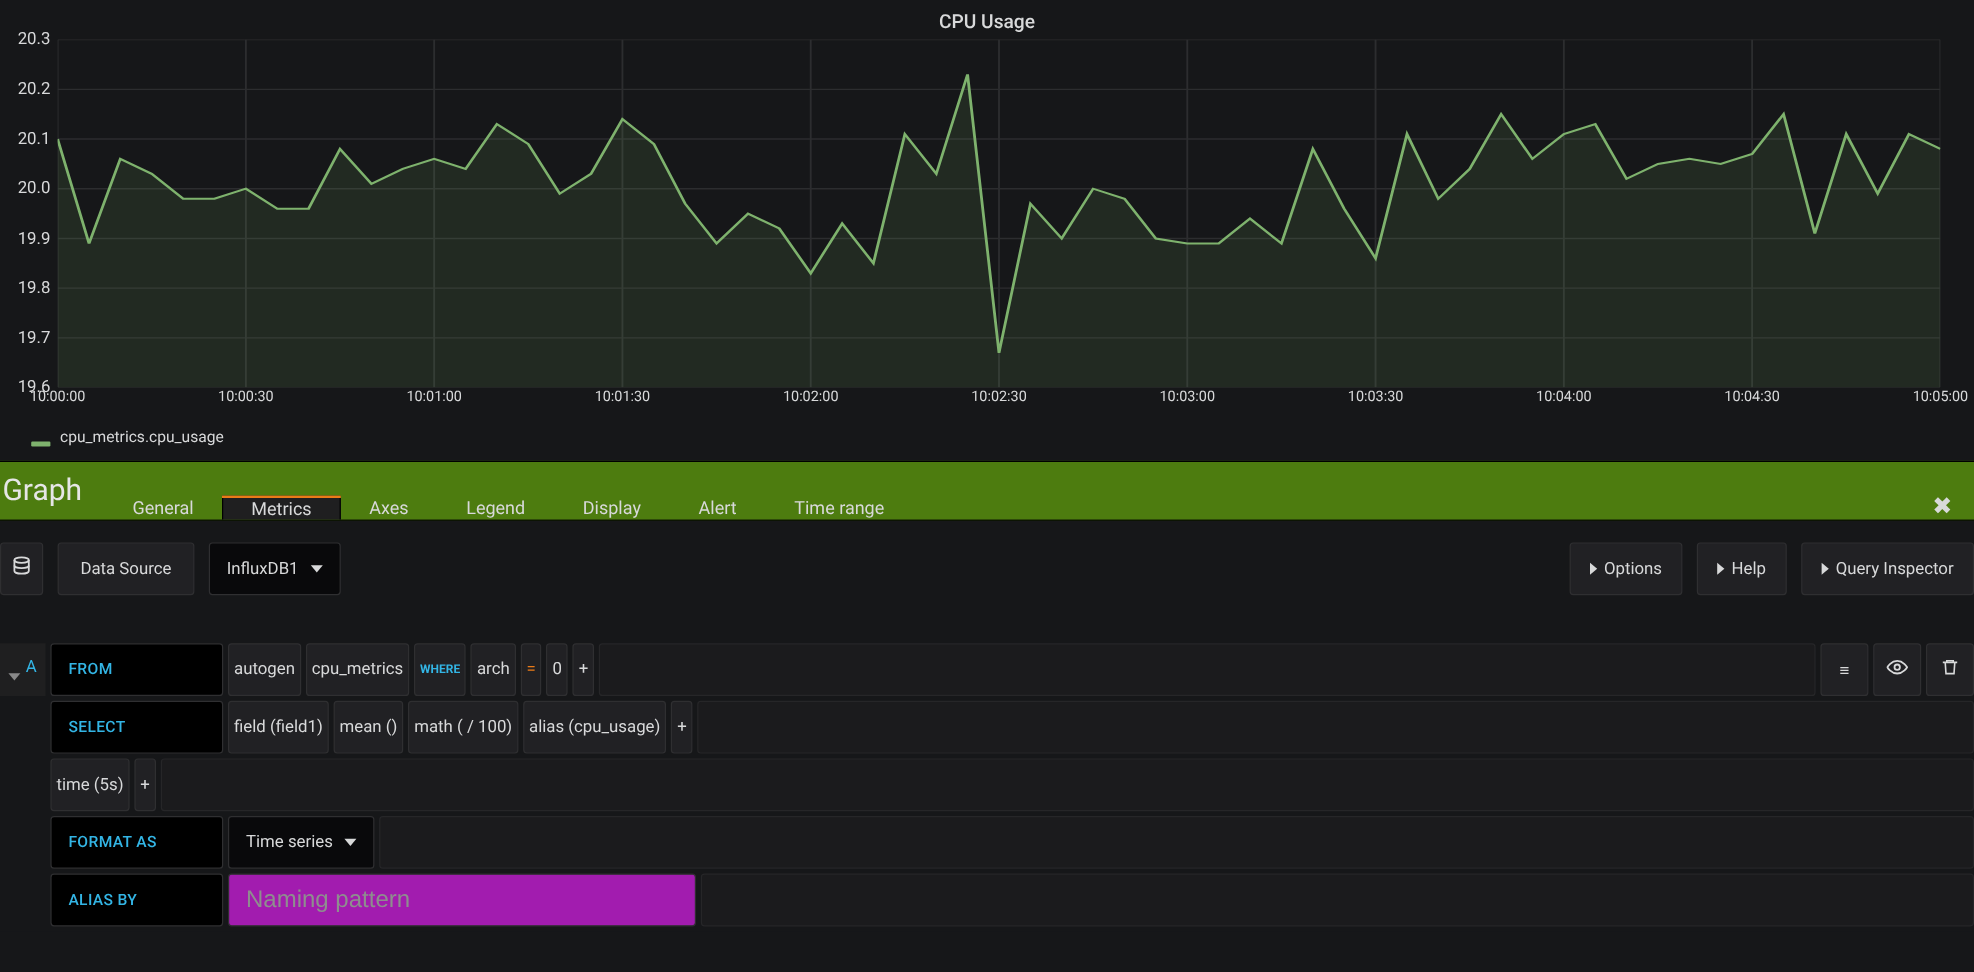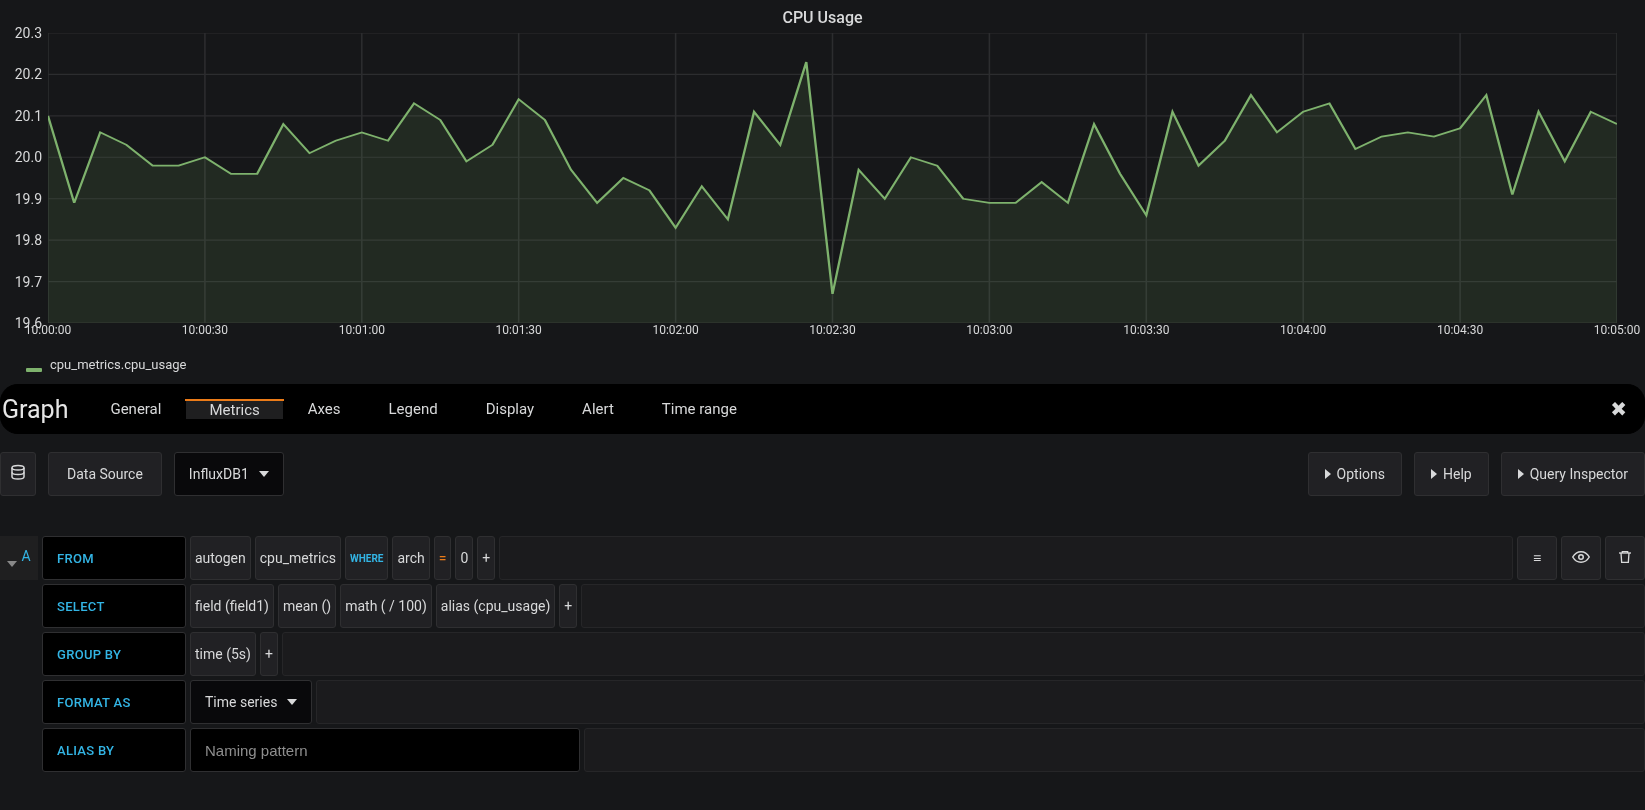--- a/index.html
+++ b/index.html
@@ -25,24 +25,23 @@
   .x-label { position: absolute; transform: translateX(-50%); font-size: 12px; }
   svg.plot { width: 100%; height: 100%; display: block; }
   .grid line { stroke: #2c2d2f; stroke-width: 1; }
   .series-line { fill: none; stroke: #7eb26d; stroke-width: 1.5; }
   .series-area { fill: rgba(126,178,109,0.12); }
   .legend { padding: 10px 10px 12px 18px; font-size: 13px; color: #d8d9da; display:flex; align-items:flex-end; gap:8px; }
   .legend-swatch { width: 16px; height: 4px; background:#7eb26d; display:inline-block; border-radius:1px; }
 
   
   .editor-bar {
-    display: flex; align-items: center; background: #000000;
+    display: flex; align-items: flex-end; background: #4d7c0f;
     border-top: 1px solid #000; border-bottom: 1px solid #000;
     height: 48px;
-    border-radius: 18px;
   }
   .graph-label {
     font-size: 25px; font-weight: 400; color: #e6e6e6;
     padding: 6px 18px 6px 2px; align-self: center;
   }
   .tab {
     padding: 0 24px; display:flex; align-items:center; color:#d8d9da;
     cursor:pointer; font-size:15px;
   }
   .tab.active {
@@ -98,22 +97,22 @@
   .filler {
     flex:1; height:42px; background:#1b1b1d; border:1px solid #262628; border-radius:3px;
   }
   .row-tools { display:flex; gap:4px; }
   .tool {
     width:38px; height:42px; display:flex; align-items:center; justify-content:center;
     background:#212124; border:1px solid #2f2f31; border-radius:3px; cursor:pointer; color:#d8d9da;
   }
   .indent { width: 38px; }
   .input-box {
-    height:42px; background:#000000; border:1px solid #2f2f31; border-radius:3px;
-    color:#d8d9da; font-size:15px; padding: 0 14px; outline:none;
+    height:42px; background:#a21caf; border:1px solid #2f2f31; border-radius:3px;
+    color:#d8d9da; font-size:20px; padding: 0 14px; outline:none;
   }
   .input-box::placeholder { color:#8e8e8e; }
 </style>
 </head>
 <body>
 
 <div class="panel">
   <div class="chart-title">CPU Usage</div>
   <div class="chart-wrap">
     <svg class="plot" id="plot" preserveAspectRatio="none" viewBox="0 0 1000 260">
@@ -262,21 +261,20 @@
     <div class="seg">field (field1)</div>
     <div class="seg">mean ()</div>
     <div class="seg">math ( / 100)</div>
     <div class="seg">alias (cpu_usage)</div>
     <div class="seg">+</div>
     <div class="filler"></div>
   </div>
 
   <div class="q-row">
     <div class="indent"></div>
-    <div class="kw-cell">GROUP BY</div>
     <div class="seg">time (5s)</div>
     <div class="seg">+</div>
     <div class="filler"></div>
   </div>
 
   <div class="q-row">
     <div class="indent"></div>
     <div class="kw-cell">FORMAT AS</div>
     <div class="select-box" style="height:42px;">
       <span>Time series</span>

